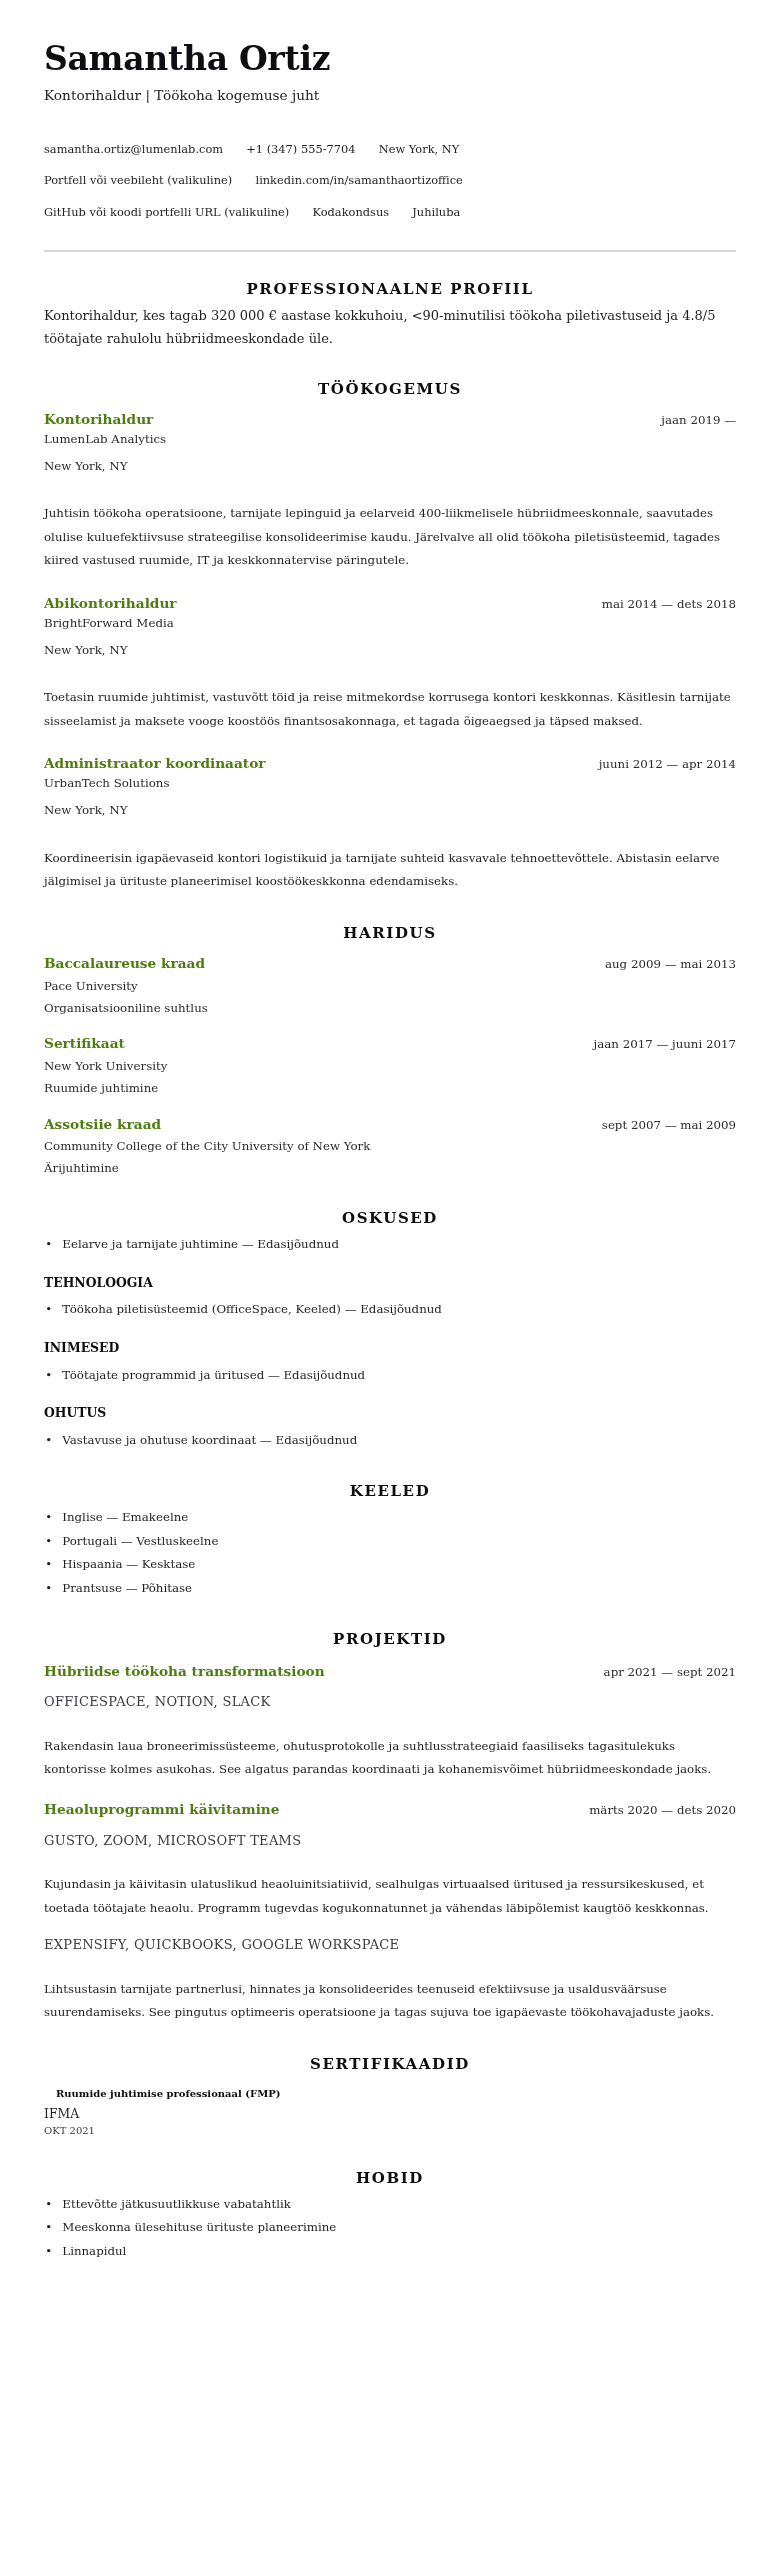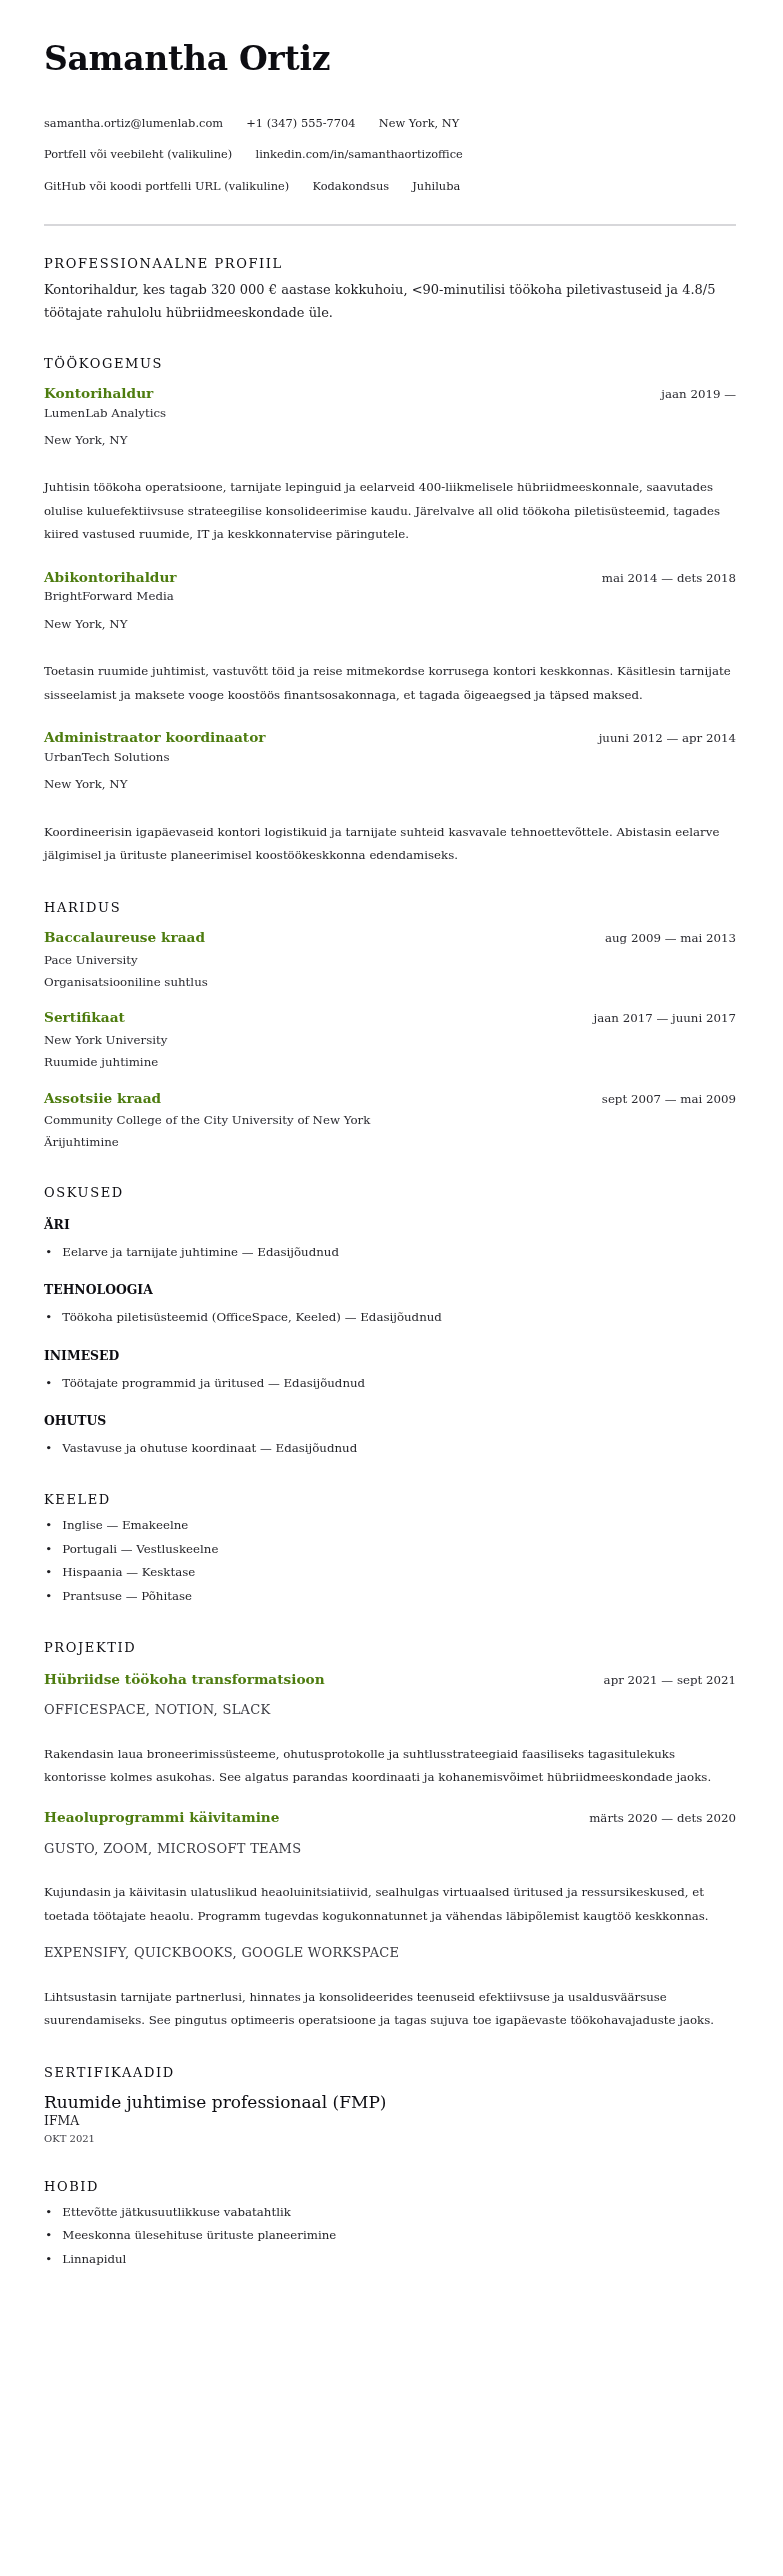--- a/index.html
+++ b/index.html
@@ -11,21 +11,21 @@
     color: #1f1f24;
   }
   .page { padding: 39px 44px 39px 44px; width: 780px; }
   .name { font-size: 33px; font-weight: bold; color: #0d0d12; line-height: 39px; letter-spacing: -0.3px; }
   .headline { font-size: 13.7px; color: #1f1f24; margin-top: 7.8px; line-height: 18.3px; }
   .contact-row { font-size: 11.4px; margin-top: 11.8px; line-height: 19.6px; }
   .contact-row.first { margin-top: 36px; }
   .contact-row span { margin-right: 19.6px; }
   .divider { height: 2px; background: #d7d7da; margin-top: 27.4px; border: none; }
 
-  .section-title { font-size: 13px; font-weight: normal; letter-spacing: 1.6px; text-transform: uppercase; color: #0d0d12; line-height: 13px; }
+  .section-title { font-size: 15px; font-weight: bold; letter-spacing: 1.6px; text-transform: uppercase; color: #0d0d12; line-height: 13px; text-align: center; }
   .sec-profile { margin-top: 31px; }
   .summary { font-size: 13px; line-height: 23px; margin-top: 7.8px; color: #1f1f24; }
 
   .sec { margin-top: 33px; }
   .entry-head { display: flex; justify-content: space-between; align-items: baseline; }
   .entry-title { font-size: 13.7px; font-weight: bold; color: #4d7c0f; line-height: 19.6px; }
   .entry-date { font-size: 11.8px; color: #2a2a30; line-height: 19.6px; }
   .entry-sub { font-size: 11.8px; line-height: 17px; color: #2a2a30; }
   .entry-loc { font-size: 11.8px; line-height: 17px; color: #2a2a30; margin-top: 10.4px; }
   .entry-desc { font-size: 11.8px; line-height: 23.5px; color: #1f1f24; margin-top: 27.4px; }
@@ -44,31 +44,32 @@
   ul.bullets { list-style: none; margin-top: 7.8px; }
   ul.bullets li { font-size: 11.8px; line-height: 23.5px; position: relative; padding-left: 18.3px; color: #1f1f24; }
   ul.bullets li::before { content: "•"; position: absolute; left: 1.3px; top: 0; font-size: 11.8px; }
   ul.lang li { line-height: 23.5px; }
 
   .proj-list .entry { margin-top: 18.3px; }
   .proj-list .entry:first-child { margin-top: 15.7px; }
   .proj-tech { font-size: 13px; letter-spacing: 0.3px; color: #3b3b42; margin-top: 13px; line-height: 14.4px; text-transform: uppercase; }
   .proj-list .entry-desc { margin-top: 25px; }
 
-  .cert-title { font-size: 17px; font-weight: normal; color: #0d0d12; margin-top: 14.4px; line-height: 18.3px; }
+  .cert-title { font-size: 10px; font-weight: bold; color: #0d0d12; margin-top: 14.4px; line-height: 18.3px; margin-left: 12px; }
   .cert-issuer { font-size: 12.4px; color: #1f1f24; line-height: 19.6px; }
   .cert-date { font-size: 10px; color: #3b3b42; line-height: 15.7px; text-transform: uppercase; }
 </style>
 </head>
 <body>
 
 <div class="page">
 
   <header>
     <h1 class="name">Samantha Ortiz</h1>
+    <div class="headline">Kontorihaldur | Töökoha kogemuse juht</div>
 
     <div class="contact-row first">
       <span>samantha.ortiz@lumenlab.com</span>
       <span>+1 (347) 555-7704</span>
       <span>New York, NY</span>
     </div>
     <div class="contact-row">
       <span>Portfell või veebileht (valikuline)</span>
       <span>linkedin.com/in/samanthaortizoffice</span>
     </div>
@@ -146,21 +147,20 @@
         <div class="entry-sub">Community College of the City University of New York</div>
         <div class="entry-sub">Ärijuhtimine</div>
       </div>
     </div>
   </section>
 
   <section class="sec">
     <h2 class="section-title">Oskused</h2>
 
     <div>
-      <h3 class="skill-group-title first" style="text-transform:uppercase">Äri</h3>
       <ul class="bullets">
         <li>Eelarve ja tarnijate juhtimine — Edasijõudnud</li>
       </ul>
     </div>
     <div>
       <h3 class="skill-group-title" style="text-transform:uppercase">Tehnoloogia</h3>
       <ul class="bullets">
         <li>Töökoha piletisüsteemid (OfficeSpace, Keeled) — Edasijõudnud</li>
       </ul>
     </div>

